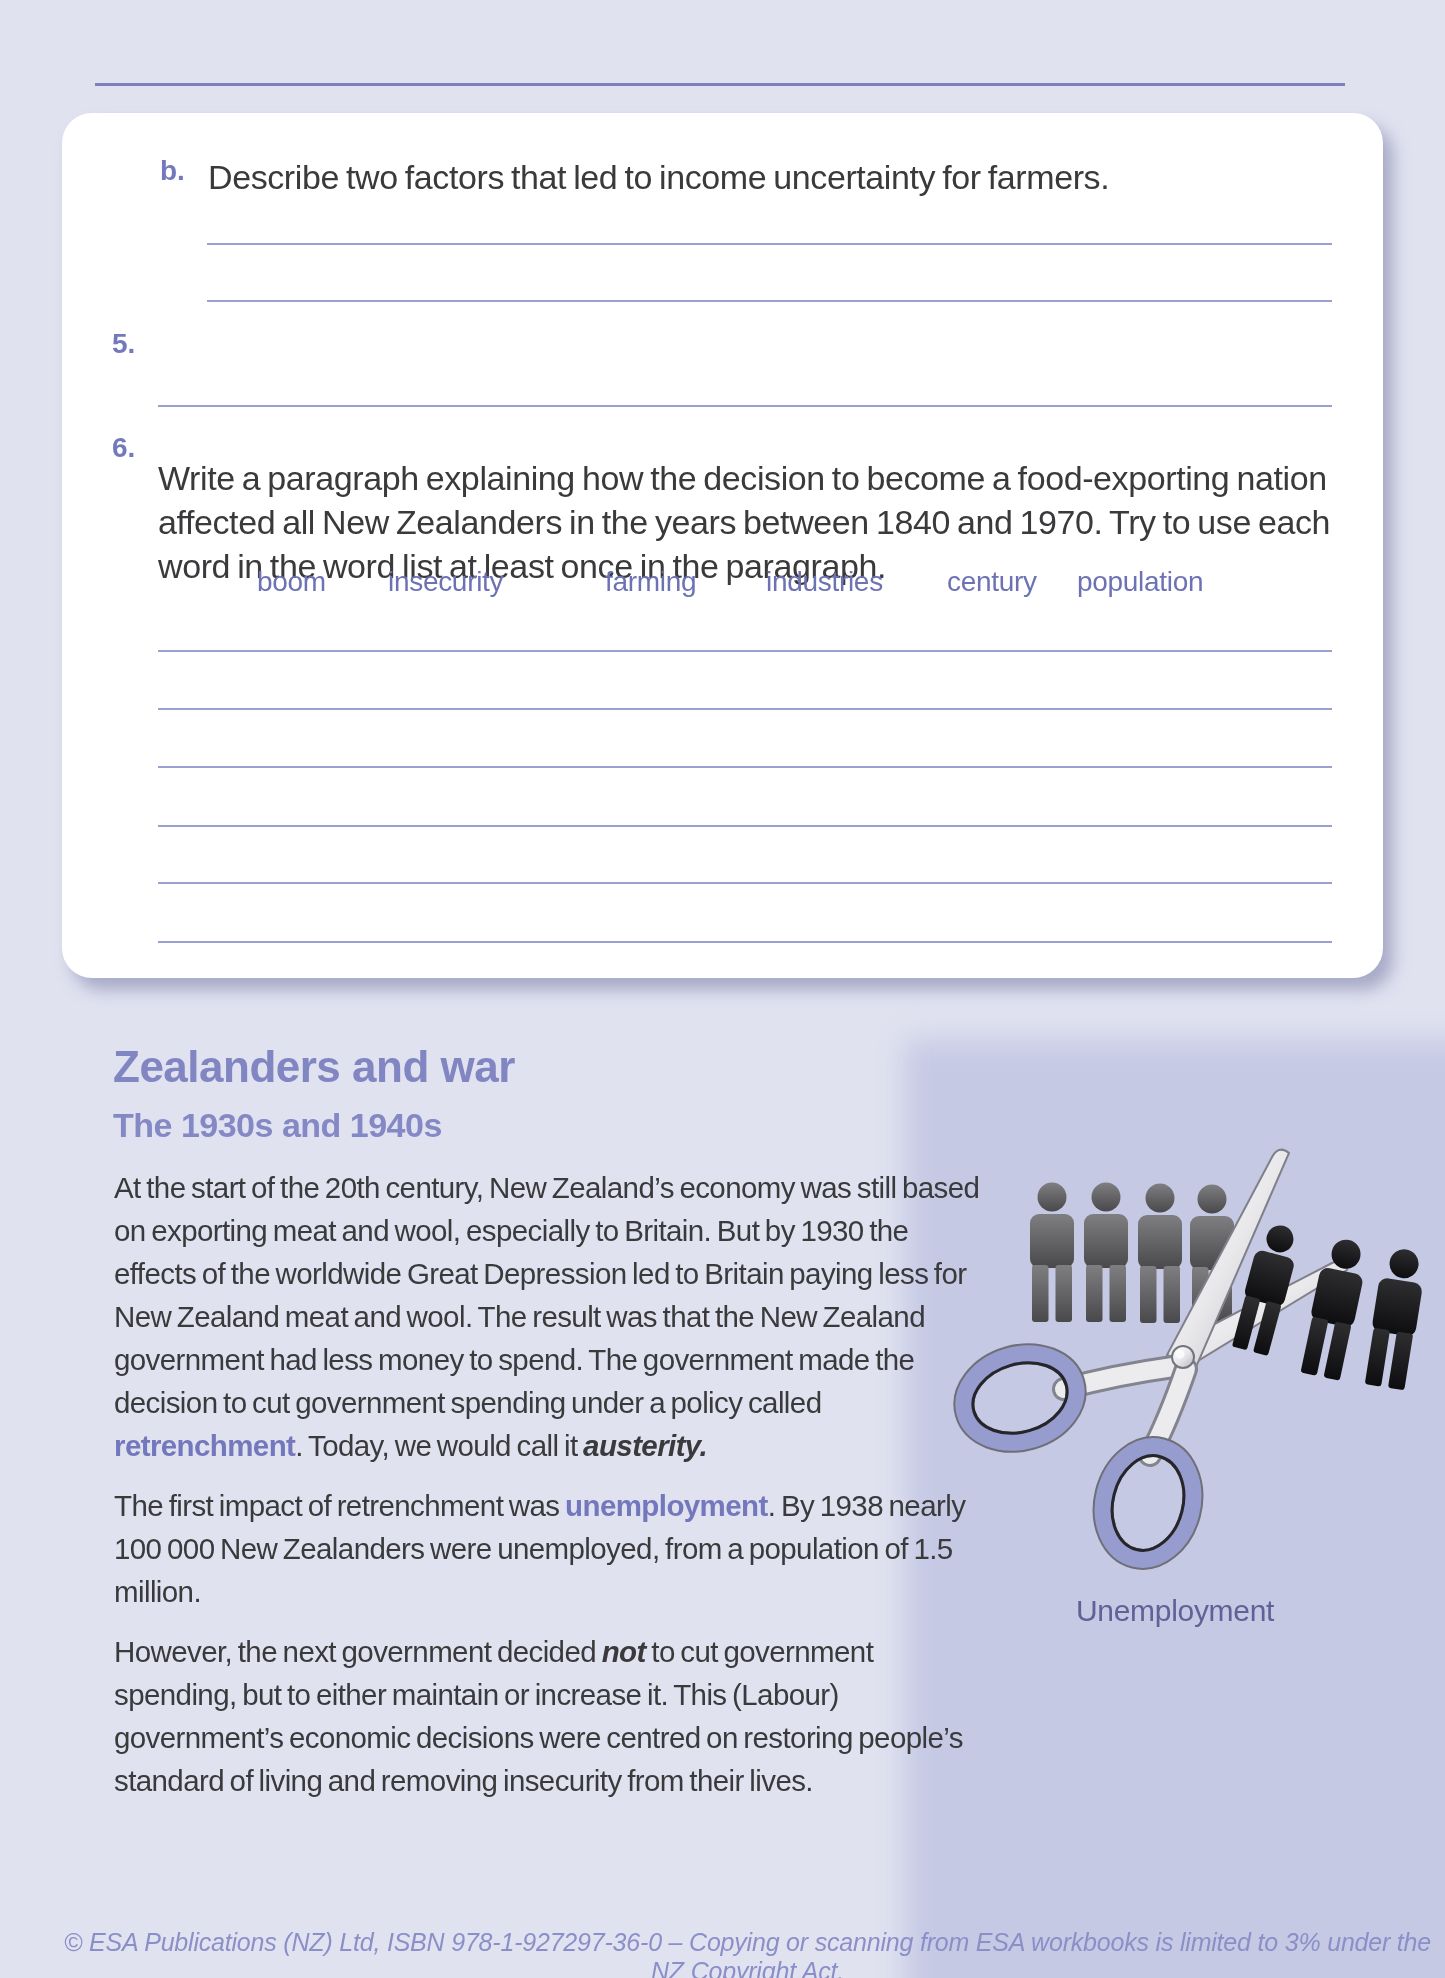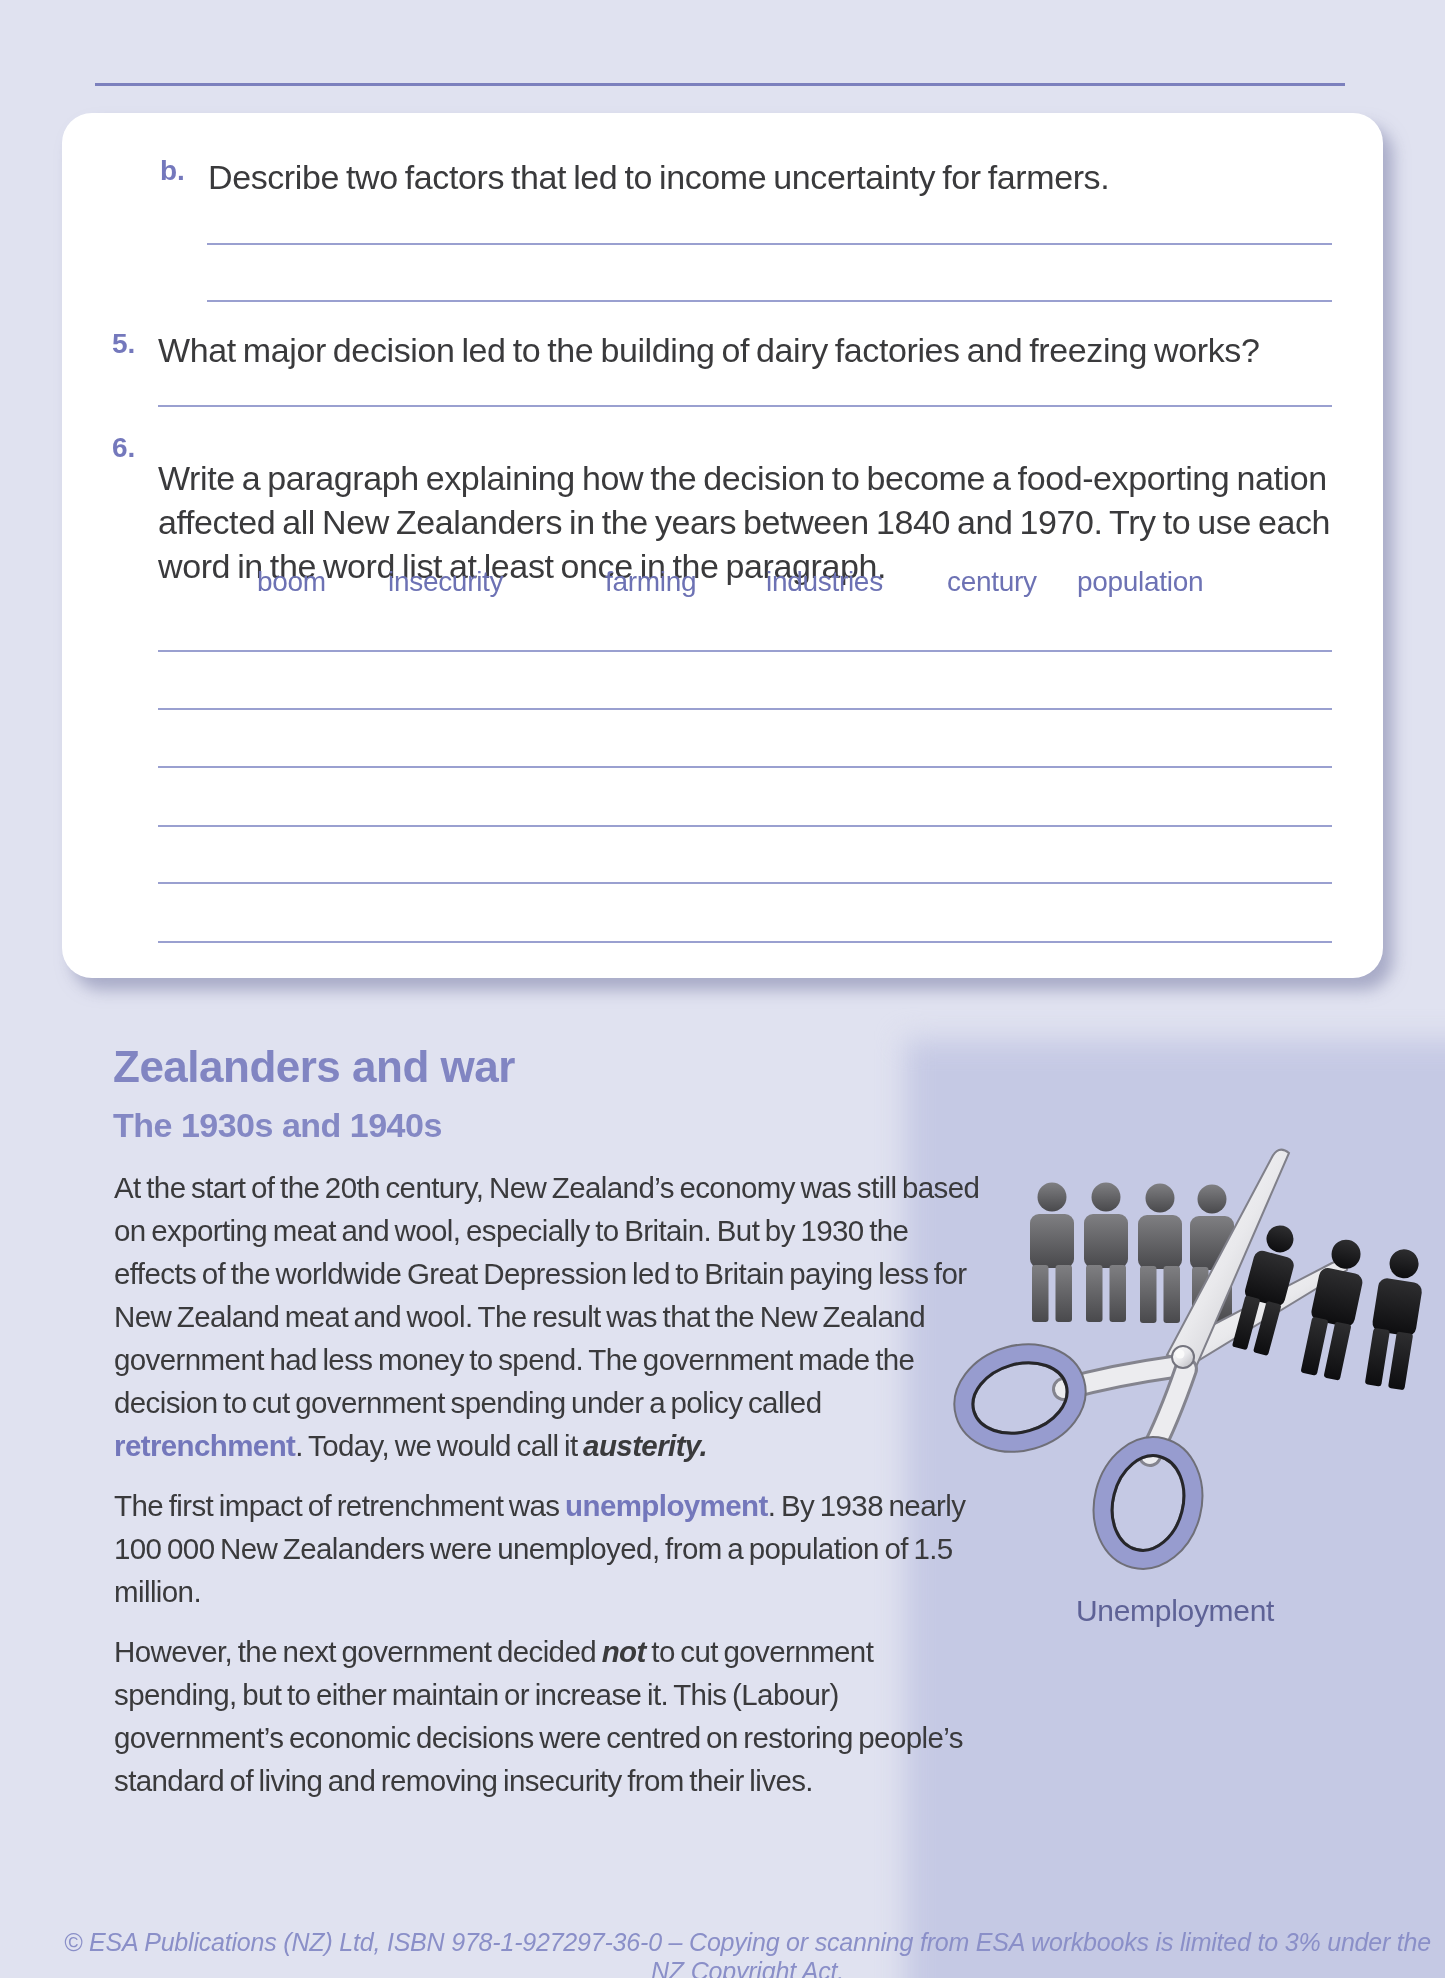--- a/index.html
+++ b/index.html
@@ -91,21 +91,20 @@
   <div id="header-rule"></div>
 
   <div id="card"></div>
 
   <div class="q-label" style="left:160px;top:155px;">b.</div>
   <div class="q-text" style="left:208px;top:155px;width:1130px;">Describe two factors that led to income uncertainty for farmers.</div>
   <div class="answer-line" style="left:207px;top:243px;width:1125px;"></div>
   <div class="answer-line" style="left:207px;top:300px;width:1125px;"></div>
 
   <div class="q-label" style="left:112px;top:328px;">5.</div>
-  <div class="q-text" style="left:158px;top:328px;width:1185px;">What major decision led to the building of dairy factories and freezing works?</div>
   <div class="answer-line" style="left:158px;top:405px;width:1174px;"></div>
 
   <div class="q-label" style="left:112px;top:432px;">6.</div>
   <div class="q-text" style="left:158px;top:432px;width:1185px;margin-top:24px;">Write a paragraph explaining how the decision to become a food-exporting nation affected all New Zealanders in the years between 1840 and 1970. Try to use each word in the word list at least once in the paragraph.</div>
 
   <div id="word-list">
       <span class="word">boom</span>
       <span class="word">insecurity</span>
       <span class="word">farming</span>
       <span class="word">industries</span>

